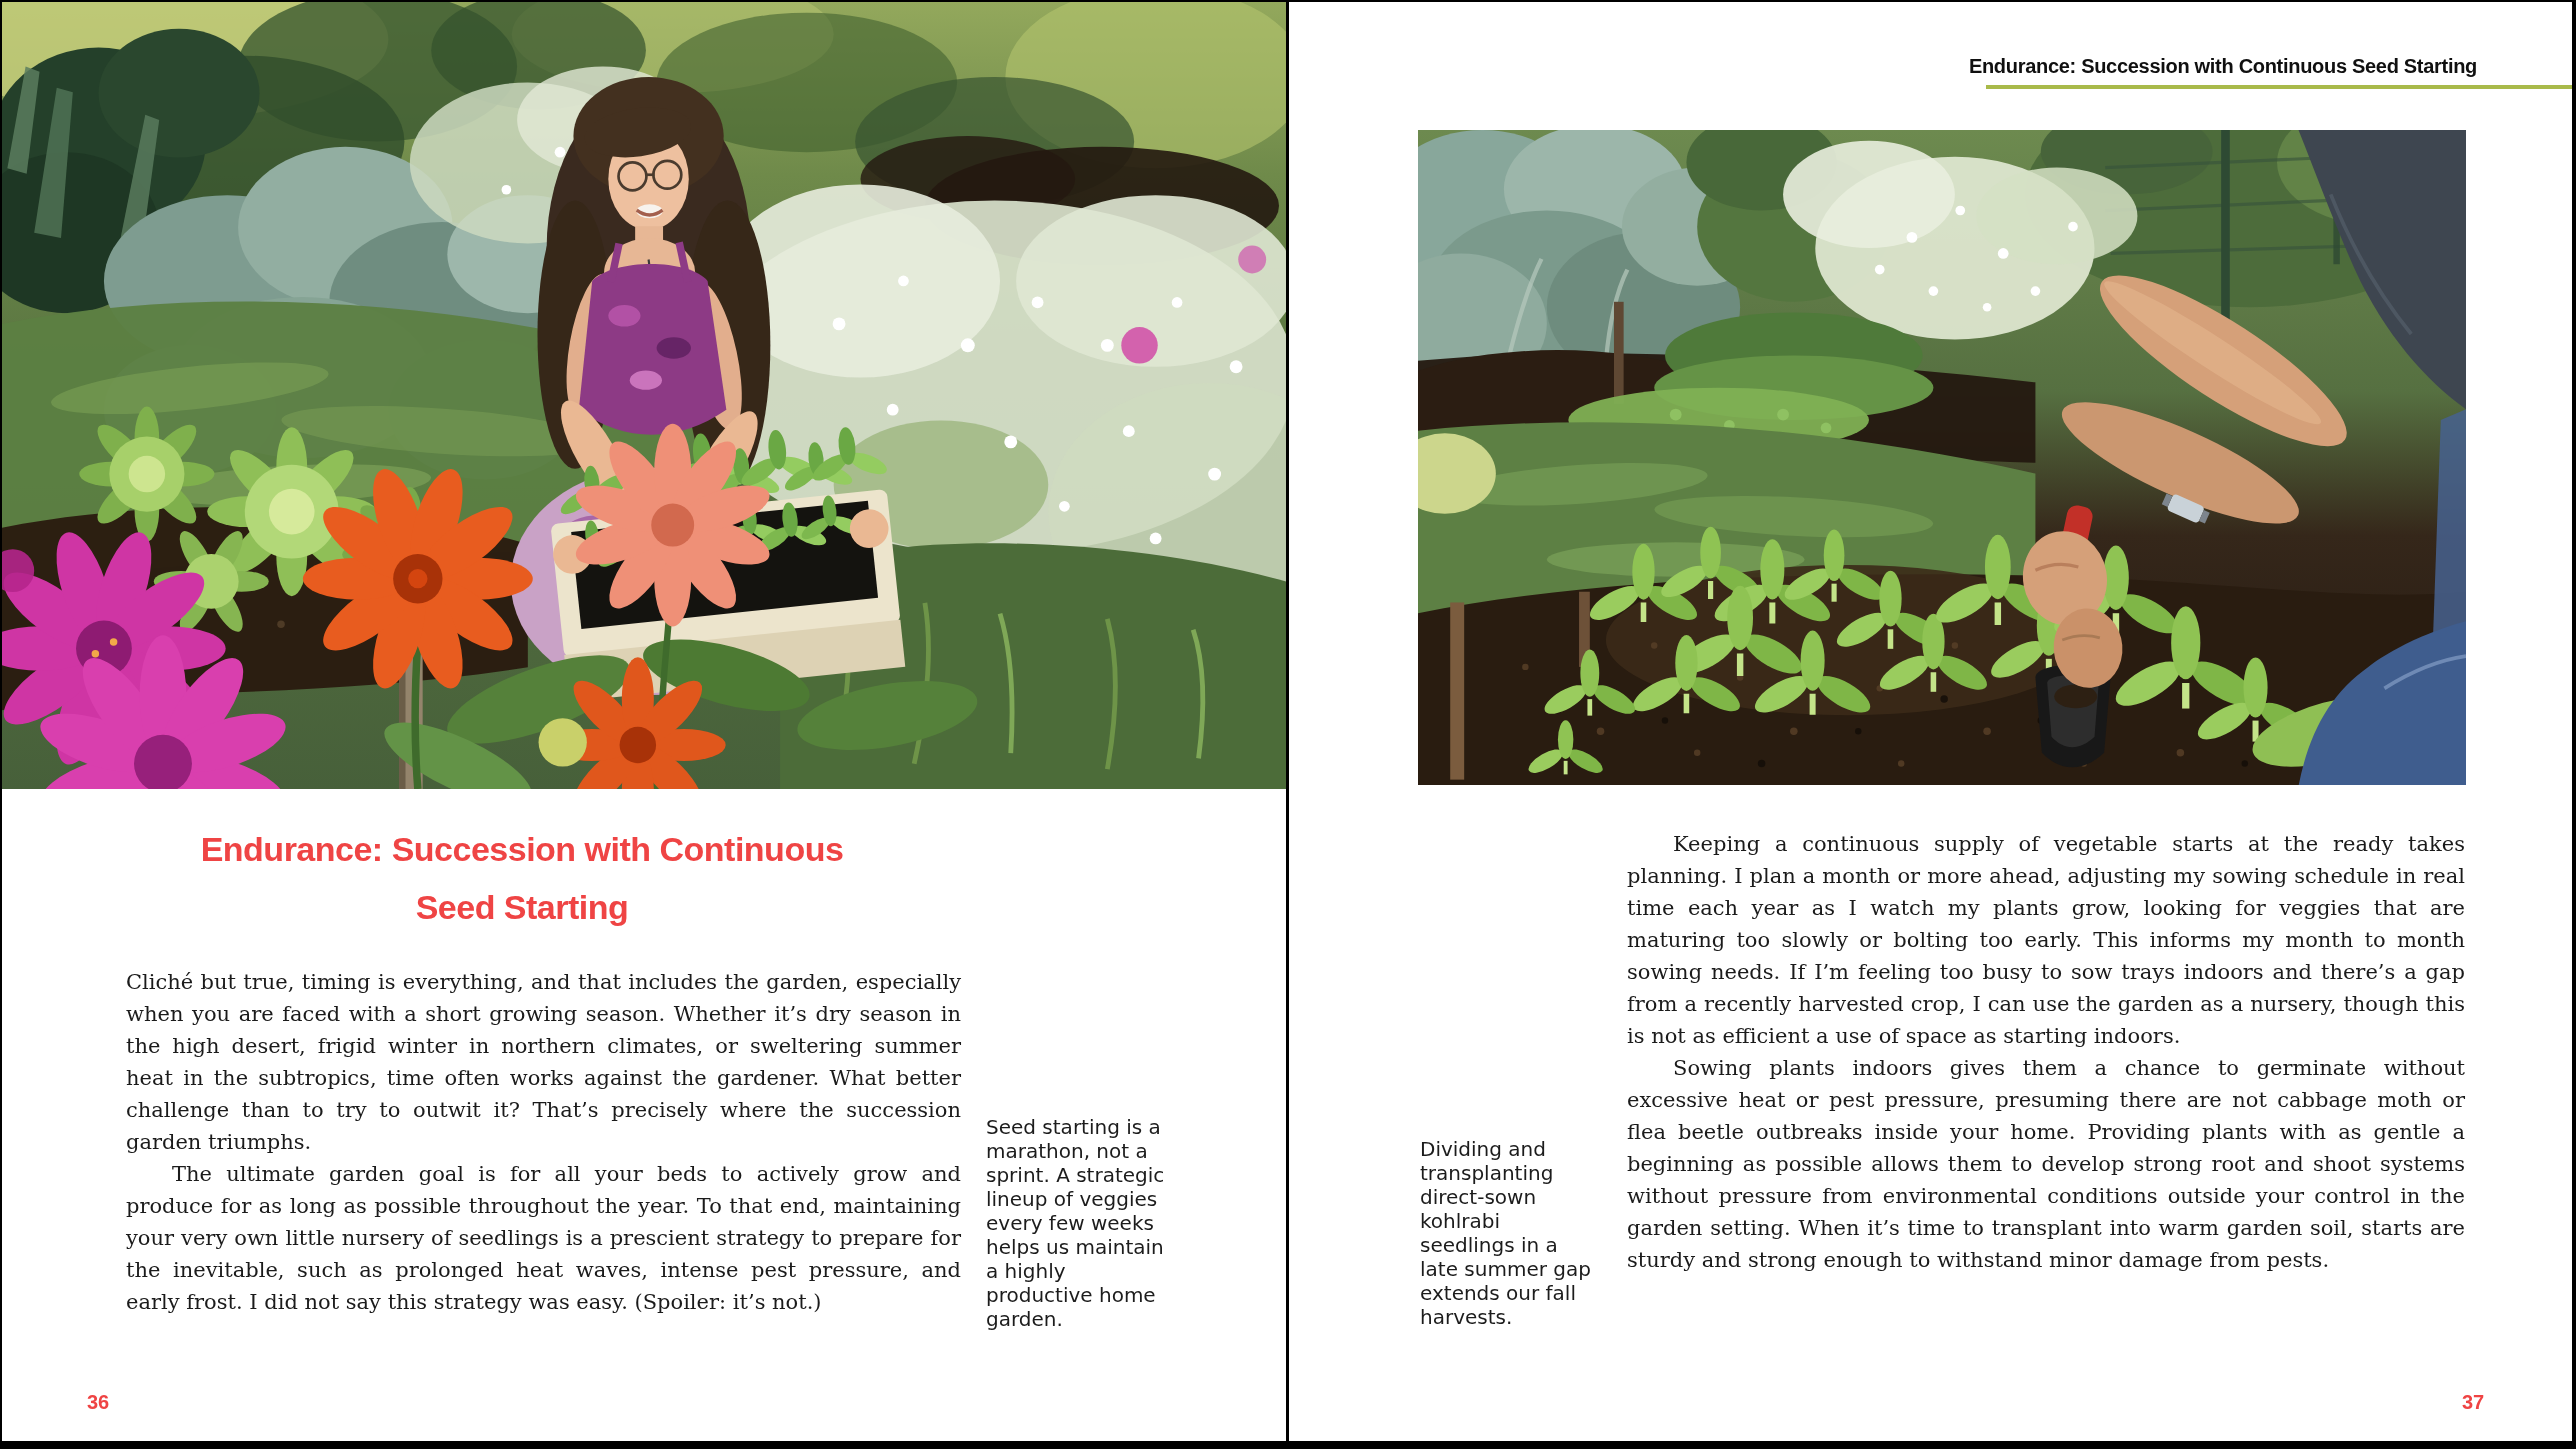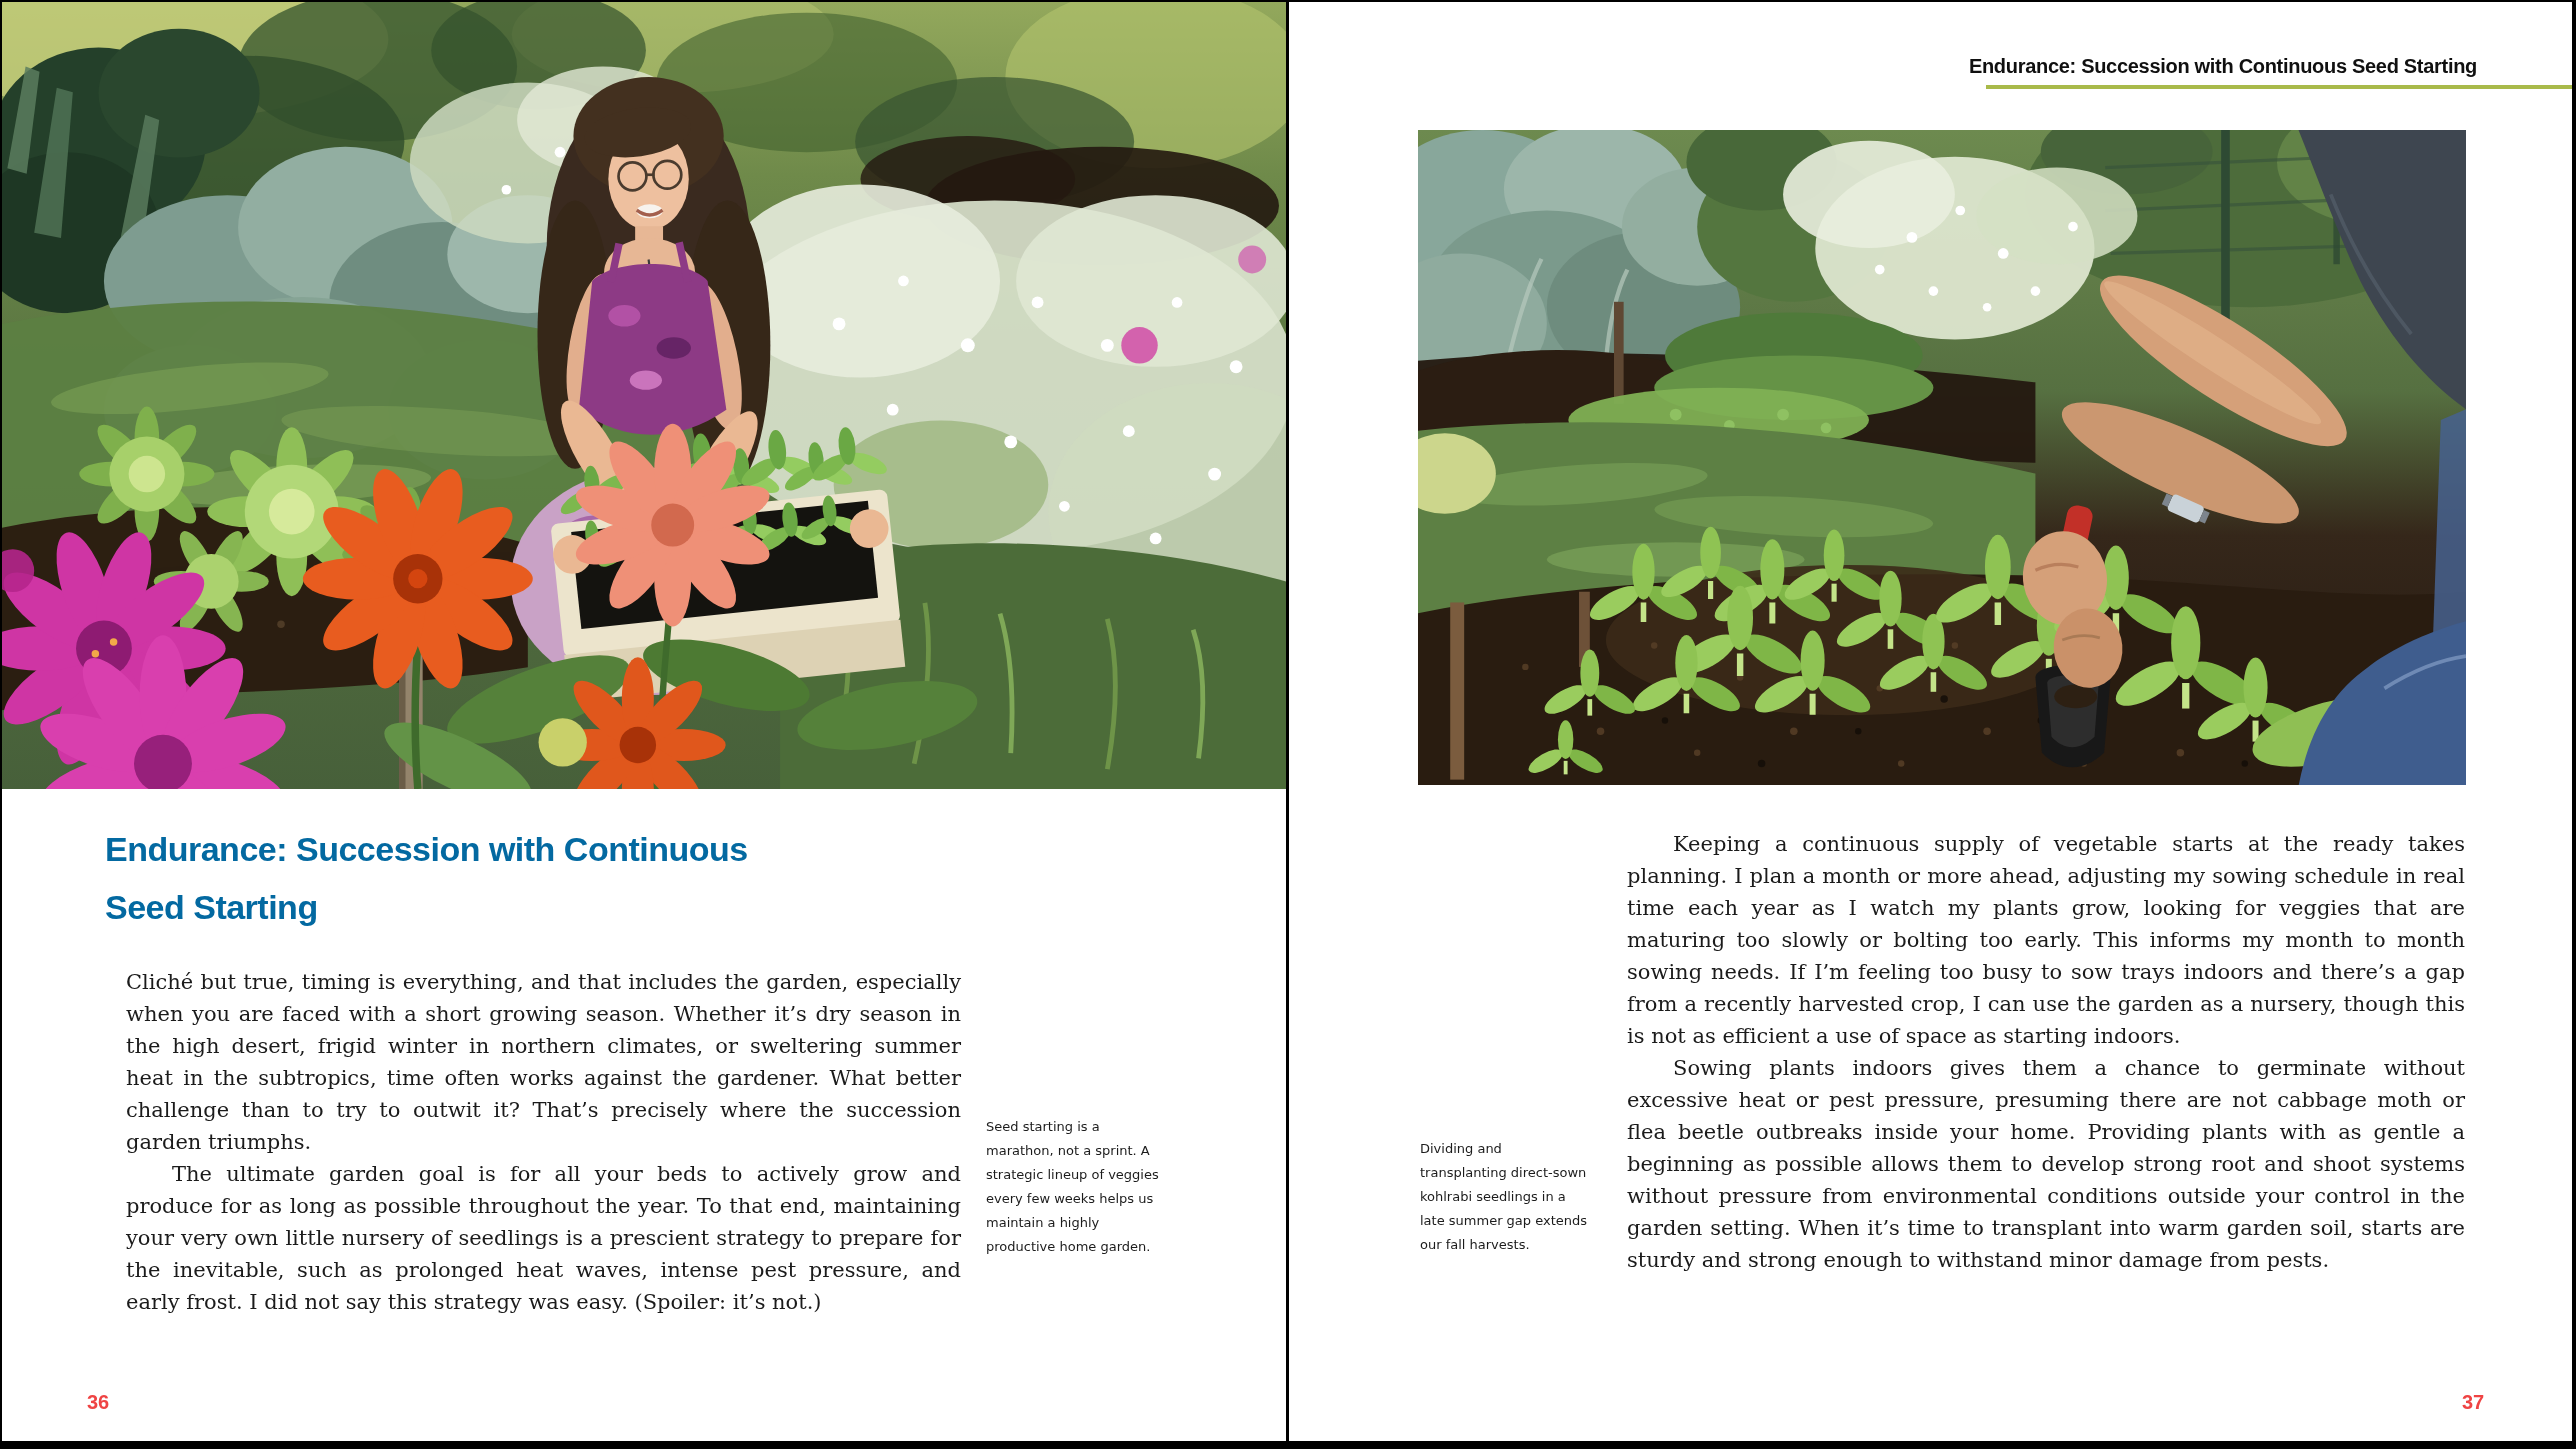--- a/index.html
+++ b/index.html
@@ -5,36 +5,36 @@
   html,body{margin:0;padding:0;background:#555;}
   .spread{
     position:relative;width:2576px;height:1449px;background:#ffffff;
     overflow:hidden;font-family:"Liberation Sans",sans-serif;padding-left:12px;
   }
   .frame{position:absolute;background:#000;}
   .photo{position:absolute;overflow:hidden;}
   .photo svg{display:block;width:100%;height:100%;}
 
   .chapter-title{
-    position:absolute;left:105px;top:820px;width:848px;
+    position:absolute;left:98px;top:820px;width:848px;
     font-family:"Liberation Sans",sans-serif;font-weight:bold;
-    font-size:34px;line-height:58px;letter-spacing:-0.5px;color:#0369a1;
+    font-size:34px;line-height:58px;letter-spacing:-0.5px;color:#ef4444;text-align:center;
   }
   .body-text{
     position:absolute;font-family:"DejaVu Serif","Liberation Serif",serif;
     font-size:21px;line-height:32px;color:#1b1b1b;text-align:justify;
   }
   .body-text p{margin:0;text-indent:46px;}
   .body-text p.no-indent{text-indent:0;}
   .left-body{left:126px;top:966px;width:835px;}
   .right-body{left:1627px;top:828px;width:838px;}
 
   .caption{
     position:absolute;font-family:"DejaVu Sans","Liberation Sans",sans-serif;
-    font-size:13px;line-height:24px;color:#1c1c1c;
+    font-size:20px;line-height:24px;color:#1c1c1c;
   }
   .caption-left{left:986px;top:1115px;width:180px;}
   .caption-right{left:1420px;top:1137px;width:171px;}
 
   .running-header{
     position:absolute;right:111px;top:55px;width:1073px;text-align:right;
     font-family:"Liberation Sans",sans-serif;font-weight:bold;
     font-size:20px;letter-spacing:-0.3px;color:#101010;
   }
   .header-rule{position:absolute;left:1986px;top:85px;width:587px;height:3.8px;background:#a9ba4a;}

